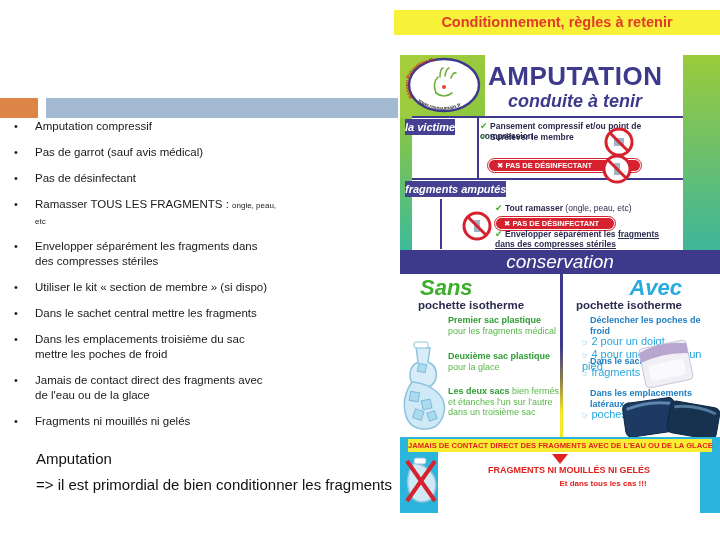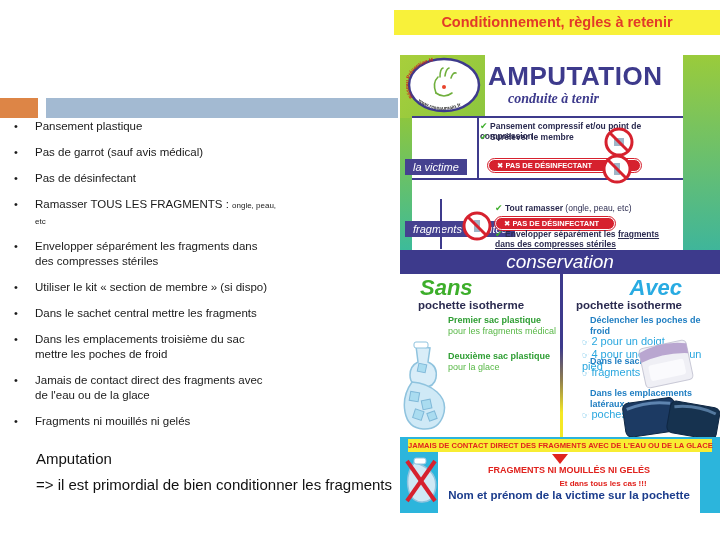--- a/index.html
+++ b/index.html
@@ -26,29 +26,29 @@
   
   .footer-note{left:36px;top:446px;width:380px;font-size:15px;color:#111;line-height:26px;}
 
   
   .poster{left:400px;top:55px;width:320px;height:458px;background:#fff;}
   .logo-corner{left:0;top:0;width:85px;height:63px;background:linear-gradient(135deg,#A8CF3B,#8CC63F);}
   .strip-left{left:0;top:63px;width:12px;height:154px;background:linear-gradient(#8CC63F,#2FB9A9);}
   .strip-right{left:283px;top:0;width:37px;height:217px;background:linear-gradient(#9ACB3B,#35B3A5);}
   .p-title{left:88px;top:6px;width:196px;color:#3D3A8C;font-weight:bold;
            font-size:26px;letter-spacing:.5px;}
-  .p-subtitle{left:108px;top:36px;color:#3D3A8C;font-style:italic;font-size:14px;font-weight:bold;font-family:Liberation Serif, serif;}
+  .p-subtitle{left:108px;top:36px;color:#3D3A8C;font-style:italic;font-size:18px;font-weight:bold;}
   .rule{background:#3D3A8C;}
   .hr-header{left:12px;top:61px;width:271px;height:2px;}
   .hr-victim{left:12px;top:123px;width:271px;height:2px;}
   .vline-victim{left:77px;top:63px;width:1.5px;height:60px;}
   .vline-frag{left:40px;top:144px;width:1.5px;height:50px;}
 
-  .sec-label{background:#454190;color:#fff;font-style:italic;font-weight:normal;
-             font-size:11px;padding:2px 8px;margin-top:40px;}
+  .sec-label{background:#454190;color:#fff;font-style:italic;font-weight:bold;
+             font-size:11px;padding:2px 0;}
   .lbl-victim{left:5px;top:64px;}
   .lbl-frag{left:5px;top:126px;}
 
   .chk-row{font-size:8.5px;font-weight:bold;color:#2B2B50;}
   .chk::before{content:"✔ ";color:#3DAE2B;font-size:9px;}
   .v-chk1{left:80px;top:66px;width:200px;}
   .v-chk2{left:80px;top:77px;width:200px;}
 
   .ban-pill{background:#D6212E;color:#fff;font-weight:bold;font-size:7.5px;
             line-height:11px;border:1.5px solid #fff;outline:1px solid #D6212E;
@@ -105,21 +105,21 @@
 </style>
 </head>
 <body>
 
 <div class="abs banner">Conditionnement, règles à retenir</div>
 
 <div class="abs orange-block"></div>
 <div class="abs blue-bar"></div>
 
 <ul class="abs bullets">
-  <li><span class="dot">•</span><span>Pansement plastique</span><span class="b-small"></span></li>
+  <li><span class="dot">•</span><span>Amputation compressif</span><span class="b-small"></span></li>
   <li><span class="dot">•</span><span>Pas de garrot (sauf avis médical)</span><span class="b-small"></span></li>
   <li><span class="dot">•</span><span>Pas de désinfectant</span><span class="b-small"></span></li>
   <li><span class="dot">•</span><span>Ramasser TOUS LES FRAGMENTS : </span><span class="b-small">ongle, peau, etc</span></li>
   <li><span class="dot">•</span><span>Envelopper séparément les fragments dans des compresses stériles</span><span class="b-small"></span></li>
   <li><span class="dot">•</span><span>Utiliser le kit « section de membre » (si dispo)</span><span class="b-small"></span></li>
   <li><span class="dot">•</span><span>Dans le sachet central mettre les fragments</span><span class="b-small"></span></li>
   <li><span class="dot">•</span><span>Dans les emplacements troisième du sac mettre les poches de froid</span><span class="b-small"></span></li>
   <li class="li-gap"><span class="dot">•</span><span>Jamais de contact direct des fragments avec de l'eau ou de la glace</span><span class="b-small"></span></li>
   <li><span class="dot">•</span><span>Fragments ni mouillés ni gelés</span><span class="b-small"></span></li>
 </ul>
@@ -190,20 +190,21 @@
 
   <div class="abs divider"></div>
 
   <div class="abs sans-word">Sans</div>
   <div class="abs iso-sub iso-left">pochette isotherme</div>
   <div class="abs avec-word">Avec</div>
   <div class="abs iso-sub iso-right">pochette isotherme</div>
 
   <div class="abs g-item g1"><b>Premier sac plastique</b><span>pour les fragments médical</span></div>
   <div class="abs g-item g2"><b>Deuxième sac plastique</b><span>pour la glace</span></div>
+  <div class="abs g-item g3 inline"><b>Les deux sacs</b><span> bien fermés et étanches l'un sur l'autre dans un troisième sac</span></div>
 
   <svg class="abs" style="left:2px;top:285px;" width="44" height="92" viewBox="0 0 44 92">
     <path d="M14,6 l14,2 l-2,14 q10,4 8,16 q-2,10 -14,9 q-12,-1 -12,-12 q0,-9 8,-13 z" fill="#D9EDF8" stroke="#8FC3DE" stroke-width="1.5"></path>
     <path d="M10,42 q-10,14 -7,30 q3,16 18,17 q15,1 20,-13 q5,-14 -6,-24 q-10,-9 -25,-10 z" fill="#CFE9F6" stroke="#8FC3DE" stroke-width="1.5"></path>
     <g fill="#AADCF0" stroke="#7FB8D8" stroke-width="1">
       <rect x="8" y="52" width="9" height="9" transform="rotate(10 12 56)"></rect>
       <rect x="20" y="60" width="9" height="9" transform="rotate(-12 24 64)"></rect>
       <rect x="12" y="70" width="9" height="9" transform="rotate(18 16 74)"></rect>
       <rect x="26" y="72" width="8" height="8" transform="rotate(-20 30 76)"></rect>
       <rect x="16" y="24" width="8" height="8" transform="rotate(12 20 28)"></rect>
@@ -248,16 +249,15 @@
     <div class="abs white-panel"></div>
     <svg class="abs x-bag" width="34" height="50" viewBox="0 0 34 50">
       <path d="M10,8 q-8,10 -6,24 q2,14 13,15 q11,1 14,-11 q3,-12 -5,-20 q-7,-7 -16,-8 z" fill="#CFE9F5" stroke="#8FC3DE" stroke-width="1.5"></path>
       <rect x="10" y="3" width="12" height="6" rx="2" fill="#fff" stroke="#8FC3DE"></rect>
       <line x1="3" y1="6" x2="31" y2="46" stroke="#D6212E" stroke-width="4"></line>
       <line x1="31" y1="6" x2="3" y2="46" stroke="#D6212E" stroke-width="4"></line>
     </svg>
     <div class="abs tri-down"></div>
     <div class="abs bb-t1">FRAGMENTS NI MOUILLÉS NI GELÉS</div>
     <div class="abs bb-t2">Et dans tous les cas !!!</div>
-    <div class="abs bb-t3">Nom et prénom de la victime sur la pochette</div>
   </div>
 
 </div>
 
 </body></html>

